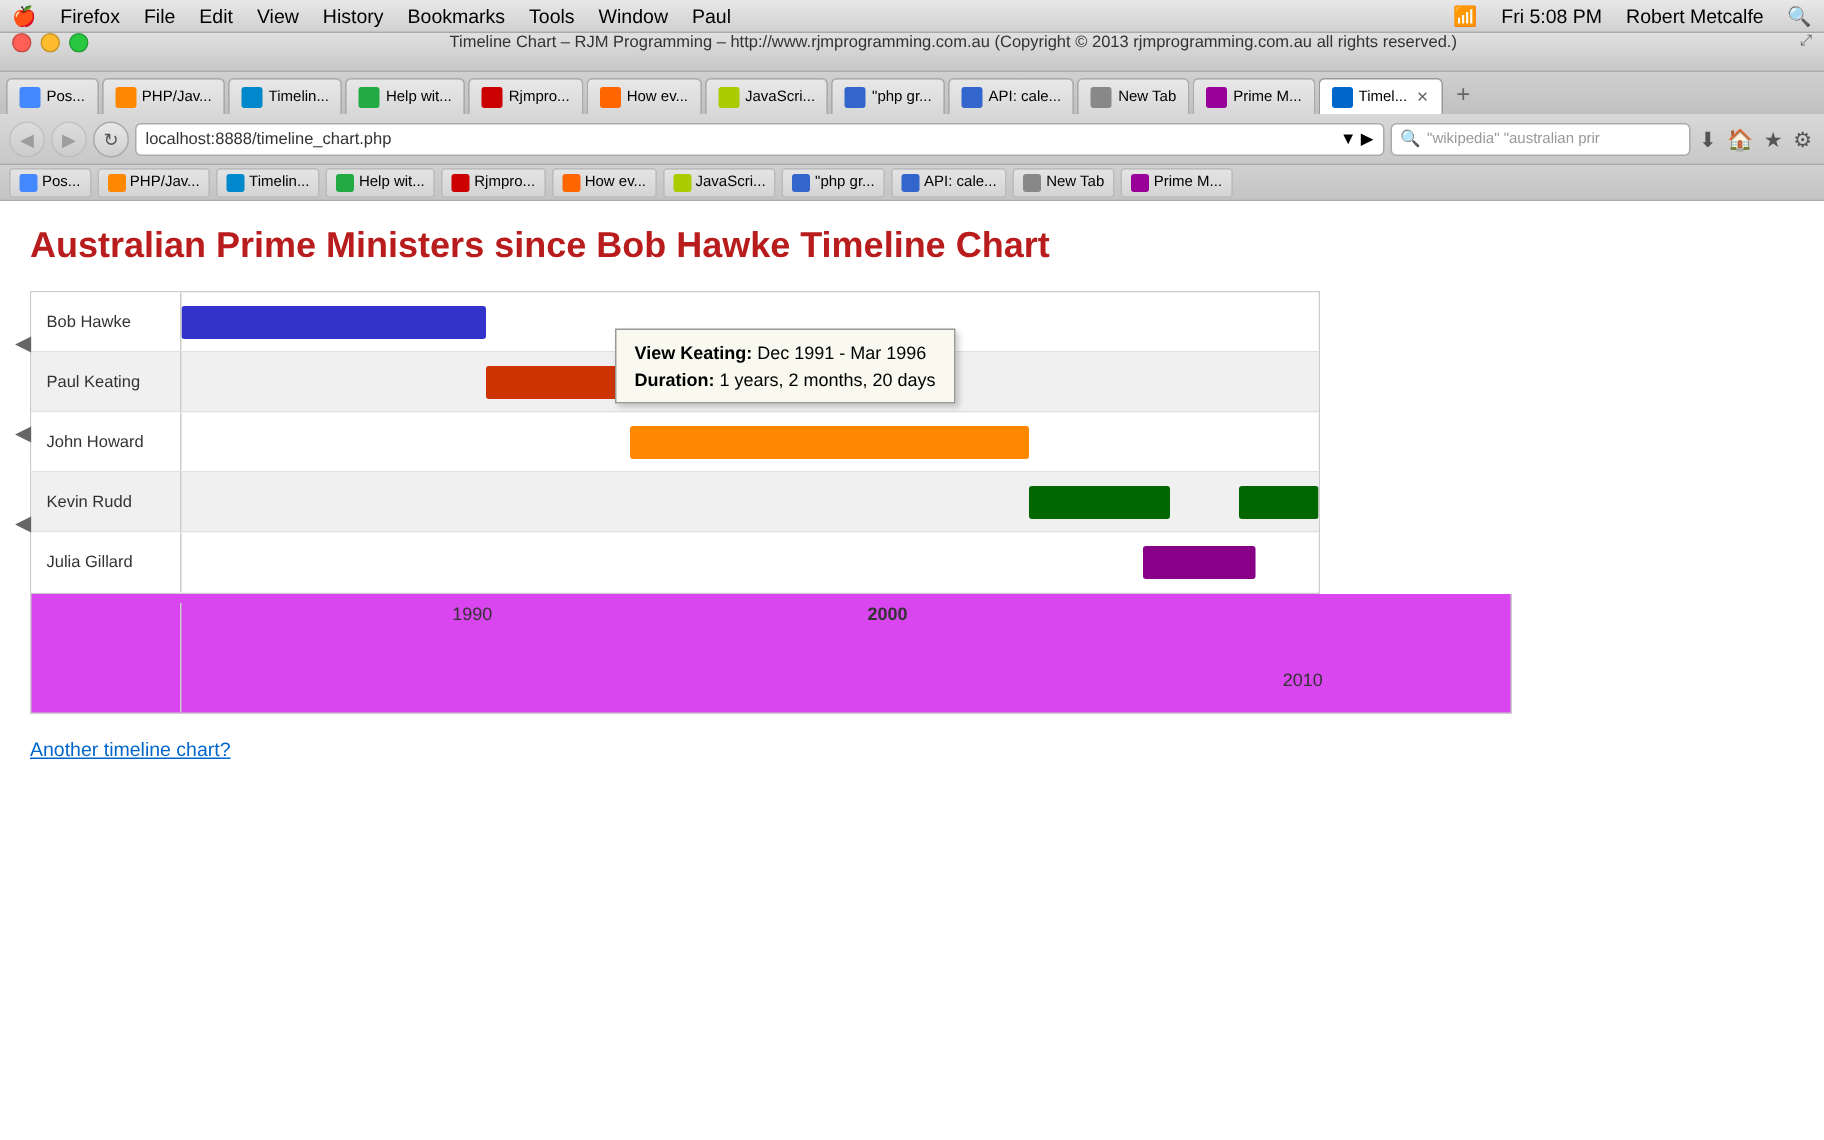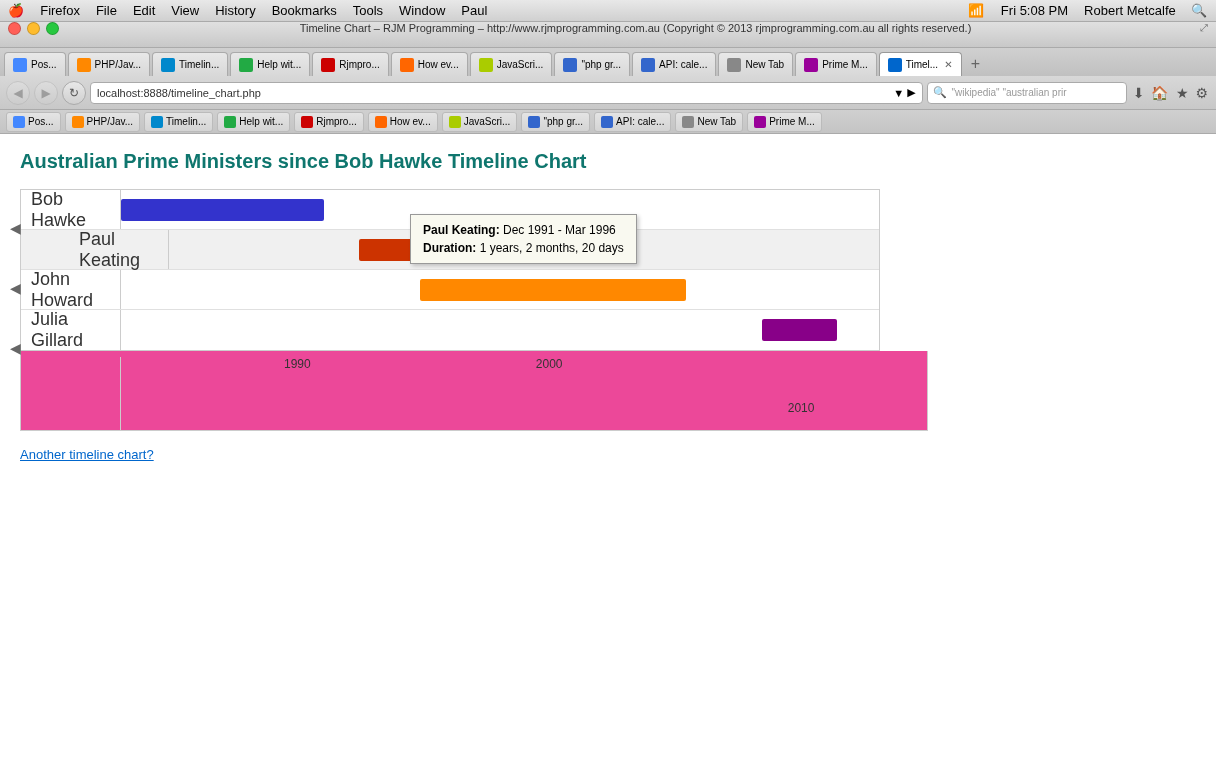--- a/index.html
+++ b/index.html
@@ -148,50 +148,50 @@
     
     .page-content {
       background: #fff;
       height: calc(760px - 22px - 26px - 28px - 34px - 24px);
       overflow-y: auto;
       padding: 16px 20px;
       position: relative;
     }
 
     .page-title {
-      font-size: 20px;
+      font-size: 24px;
       font-weight: bold;
-      color: #0f766e;
+      color: #b91c1c;
       margin-bottom: 16px;
     }
 
     
     .timeline-container {
       border: 1px solid #ccc;
       width: 860px;
       position: relative;
     }
 
     .timeline-row {
       display: flex;
       align-items: stretch;
       border-bottom: 1px solid #e0e0e0;
       height: 40px;
     }
     .timeline-row:last-child { border-bottom: none; }
-    .timeline-row.even { background: #f0f0f0; padding-left: 48px; }
+    .timeline-row.even { background: #f0f0f0; }
     .timeline-row.odd { background: #fff; }
 
     .row-label {
       width: 100px;
       min-width: 100px;
       padding: 0 10px;
       display: flex;
       align-items: center;
-      font-size: 18px;
+      font-size: 11px;
       color: #333;
       border-right: 1px solid #ccc;
       background: inherit;
     }
 
     .row-chart {
       flex: 1;
       position: relative;
       overflow: hidden;
     }
@@ -199,23 +199,23 @@
     .bar {
       position: absolute;
       top: 50%;
       transform: translateY(-50%);
       height: 22px;
       border-radius: 2px;
     }
 
     
     .timeline-axis {
-      background: #ec4899;
+      background: #d946ef;
       height: 80px;
-      width: 908px;
+      width: 988px;
       border: 1px solid #ccc;
       border-top: none;
       position: relative;
       display: flex;
       align-items: flex-start;
       padding-top: 6px;
     }
     .axis-label-area {
       width: 100px;
       min-width: 100px;
@@ -436,40 +436,47 @@
           <div class="row-chart">
             <div class="bar" style="left: 26.8%; width: 12.6%; background: rgb(204, 51, 0);"></div>
           </div>
         </div>
         <div class="timeline-row odd">
           <div class="row-label">John Howard</div>
           <div class="row-chart">
             <div class="bar" style="left: 39.4%; width: 35.1%; background: rgb(255, 136, 0);"></div>
           </div>
         </div>
+        <div class="timeline-row even">
+          <div class="row-label">Kevin Rudd</div>
+          <div class="row-chart">
+            <div class="bar" style="left: 74.5%; width: 12.5%; background: rgb(0, 102, 0);"></div>
+            <div class="bar" style="left: 93%; width: 7%; background: rgb(0, 102, 0);"></div>
+          </div>
+        </div>
         <div class="timeline-row odd">
           <div class="row-label">Julia Gillard</div>
           <div class="row-chart">
             <div class="bar" style="left: 84.5%; width: 10%; background: rgb(136, 0, 136);"></div>
           </div>
         </div>
       </div>
 
     <div class="timeline-axis">
       <div class="axis-label-area"></div>
       <div class="axis-marks" id="axis-marks">
           <div class="axis-mark" style="left: 21.875%;">1990</div>
-          <div class="axis-mark" style="left: 53.125%;">2000</div>
+          <div class="axis-mark" style="left: 53.125%; font-weight: bold;">2000</div>
           <div class="axis-mark" style="left: 84.375%; margin-top: 44px;">2010</div>
         </div>
     </div>
 
     <div class="tooltip" id="tooltip" style="left: 390px; top: 25px; display: block;">
       <div>
-        <span class="tooltip-name" id="tt-name">Paul Keating: </span>
+        <span class="tooltip-name" id="tt-name">View Keating: </span>
         <span id="tt-period">Dec 1991 - Mar 1996</span>
       </div>
       <div class="tooltip-duration">
         <span style="font-weight:bold;margin-top:40px;" id="tt-dur-label">Duration: </span>
         <span id="tt-dur-val">1 years, 2 months, 20 days</span>
       </div>
     </div>
   </div>
 
   <a class="another-link">Another timeline chart?</a>

